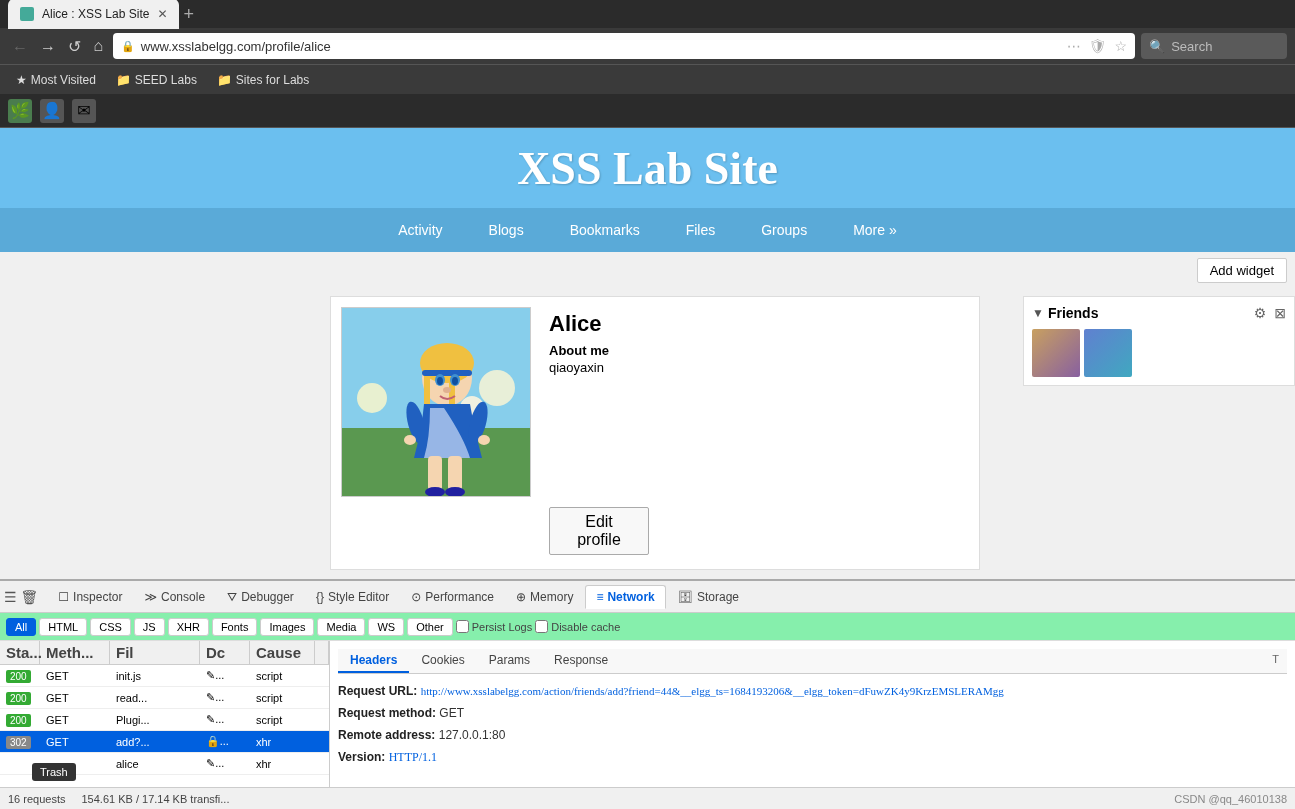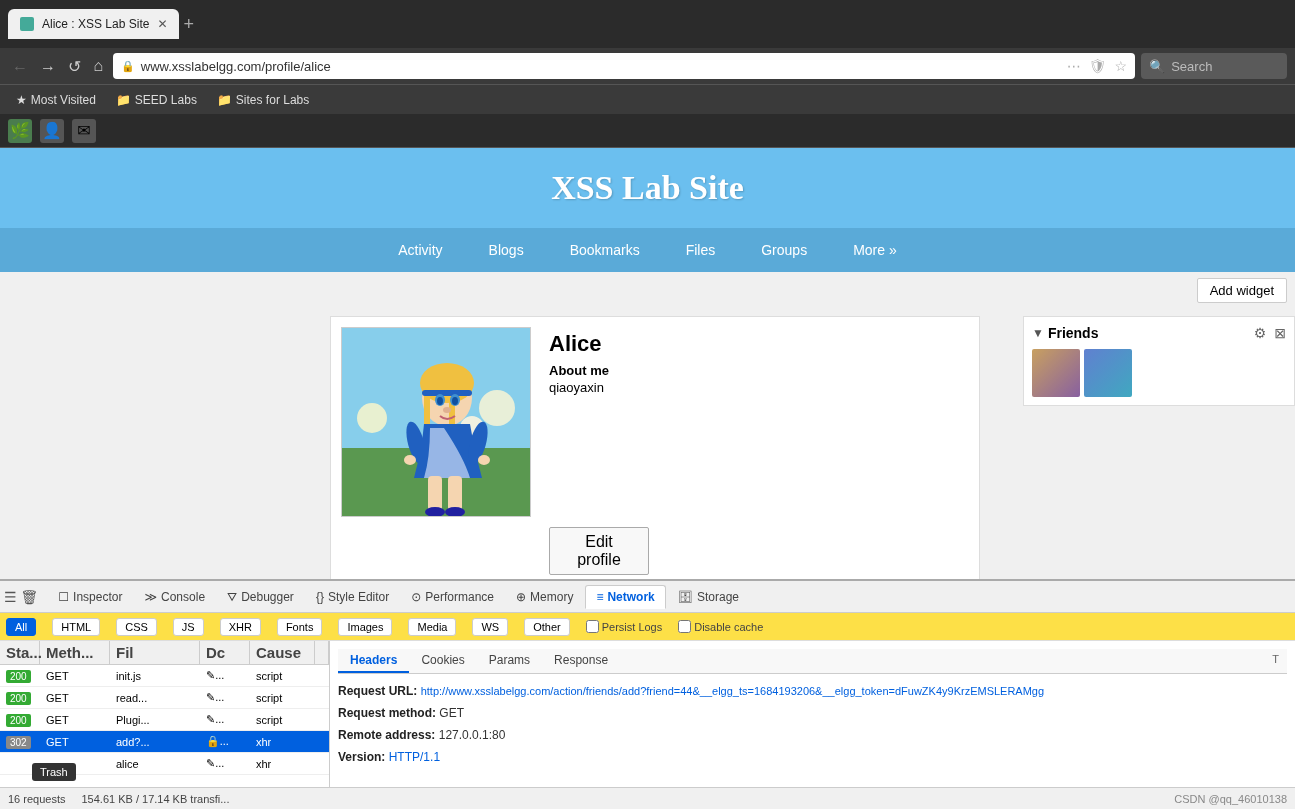--- a/index.html
+++ b/index.html
@@ -1,21 +1,21 @@
 <!DOCTYPE html>
 <html><head>
   <meta charset="utf-8">
   <style>
     * { margin: 0; padding: 0; box-sizing: border-box; }
     body { font-family: Arial, sans-serif; font-size: 13px; background: #f0f0f0; overflow: hidden; width: 1295px; height: 809px; }
 
     
     .browser-title-bar {
       background: #2b2b2b;
-      height: 48px;
+      height: 28px;
       display: flex;
       align-items: center;
       padding: 0 8px;
       gap: 6px;
     }
     .tab-bar {
       display: flex;
       align-items: center;
       flex: 1;
     }
@@ -126,21 +126,21 @@
     
     .site-header {
       background: #6bbfef;
       height: 80px;
       display: flex;
       align-items: center;
       justify-content: center;
     }
     .site-title {
       font-family: Georgia, serif;
-      font-size: 34px;
+      font-size: 46px;
       font-weight: bold;
       color: #fff;
       text-shadow: 1px 1px 2px rgba(0,0,0,0.2);
     }
     .site-nav {
       background: #5aaad8;
       height: 44px;
       display: flex;
       align-items: center;
       justify-content: center;
@@ -201,27 +201,27 @@
       color: #444;
     }
     .devtools-tab.active {
       background: #fff;
       border: 1px solid #ccc;
       border-bottom: 1px solid #fff;
       color: #0060df;
       font-weight: bold;
     }
     .devtools-toolbar {
-      background: #fde047;
+      background: #86efac;
       display: flex;
       align-items: center;
       height: 28px;
       border-bottom: 1px solid #ddd;
       padding: 0 6px;
-      gap: 16px;
+      gap: 3px;
     }
     .filter-btn {
       padding: 2px 8px;
       font-size: 11px;
       border: 1px solid #ccc;
       border-radius: 3px;
       cursor: pointer;
       background: #fff;
     }
     .filter-btn.active {
@@ -322,21 +322,21 @@
       font-weight: bold;
     }
 
     .detail-row {
       font-size: 12px;
       margin-bottom: 4px;
       line-height: 1.5;
     }
     .detail-label { font-weight: bold; color: #222; }
     .detail-value { color: #333; }
-    .detail-value.blue { color: #0060df; }
+    .detail-value.blue { color: #0060df; font-family: Liberation Serif, serif; }
 
     .detail-link {
       color: #0060df;
       cursor: pointer;
       margin-left: 8px;
     }
 
     
     .devtools-statusbar {
       background: #f0f0f0;

